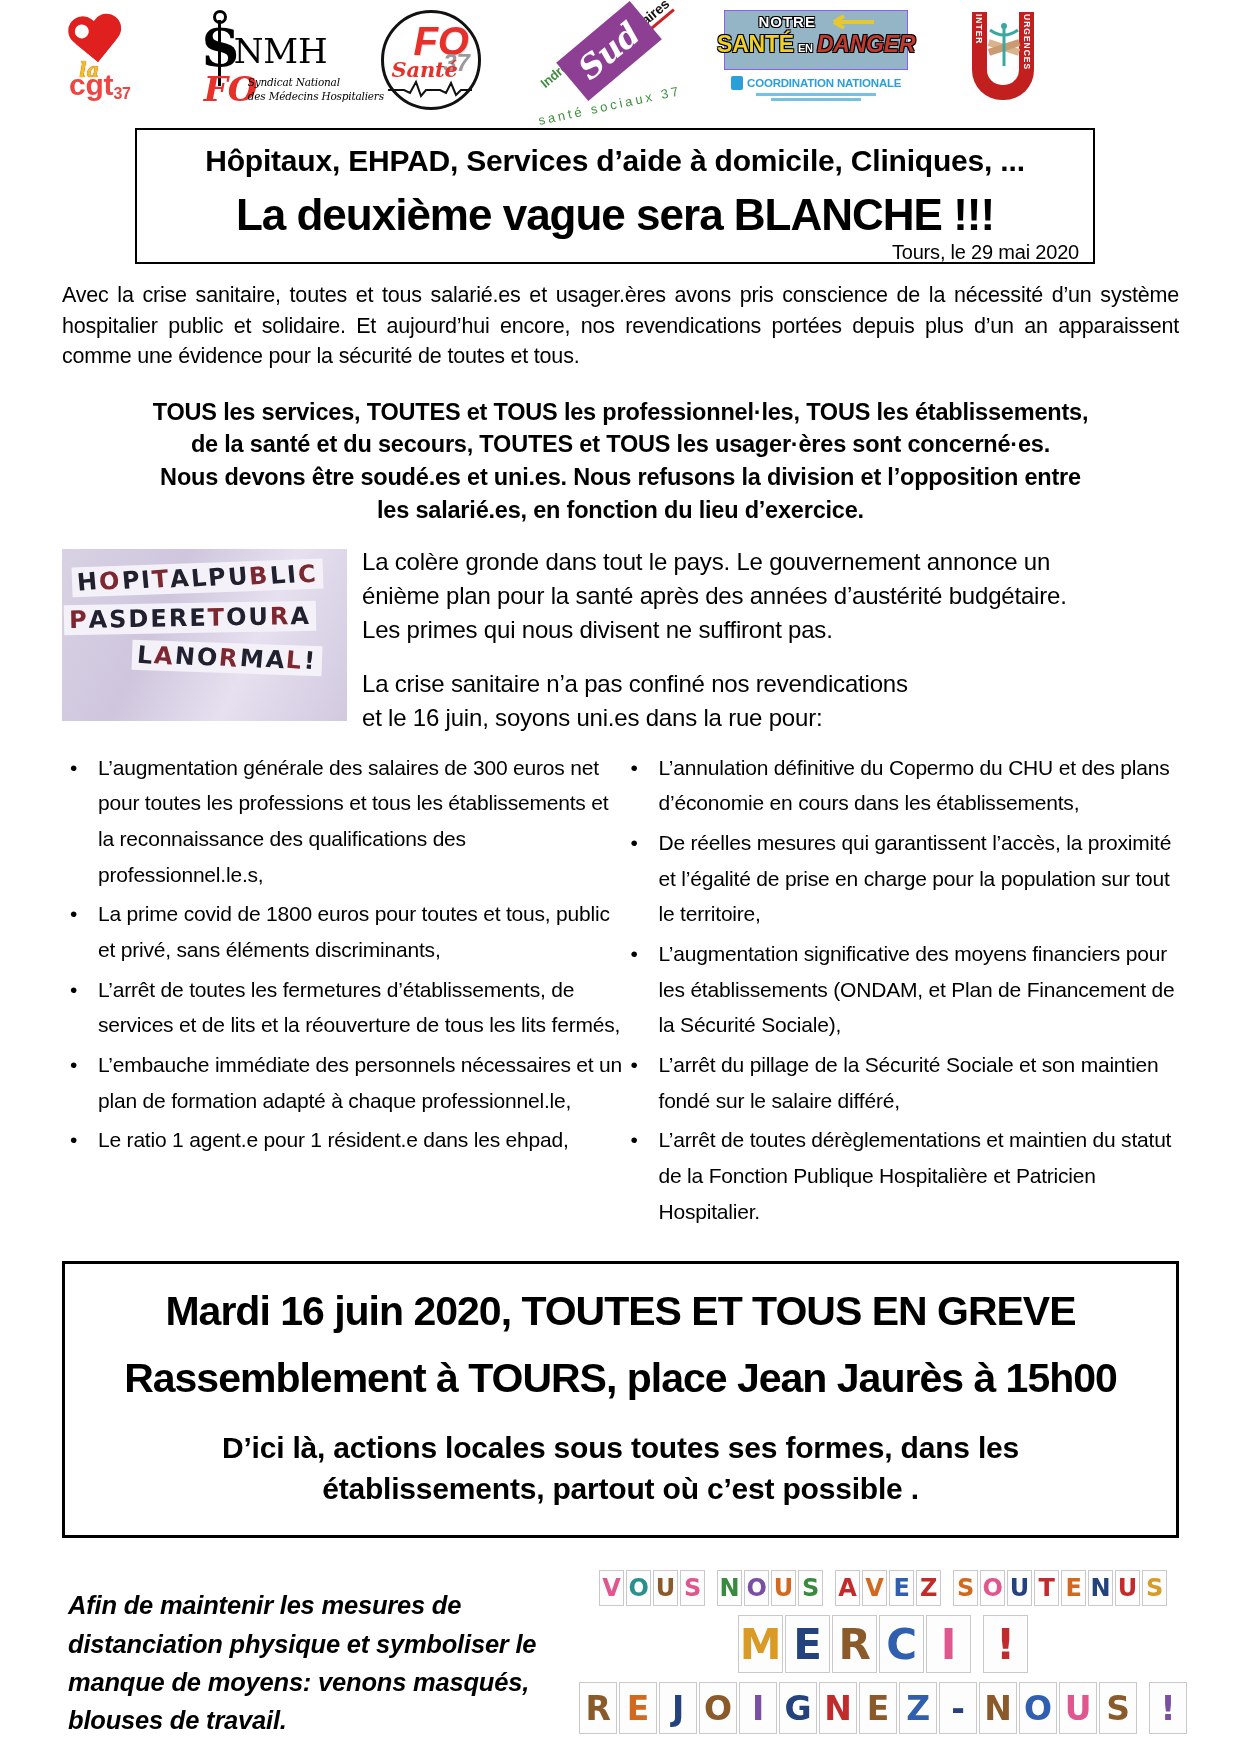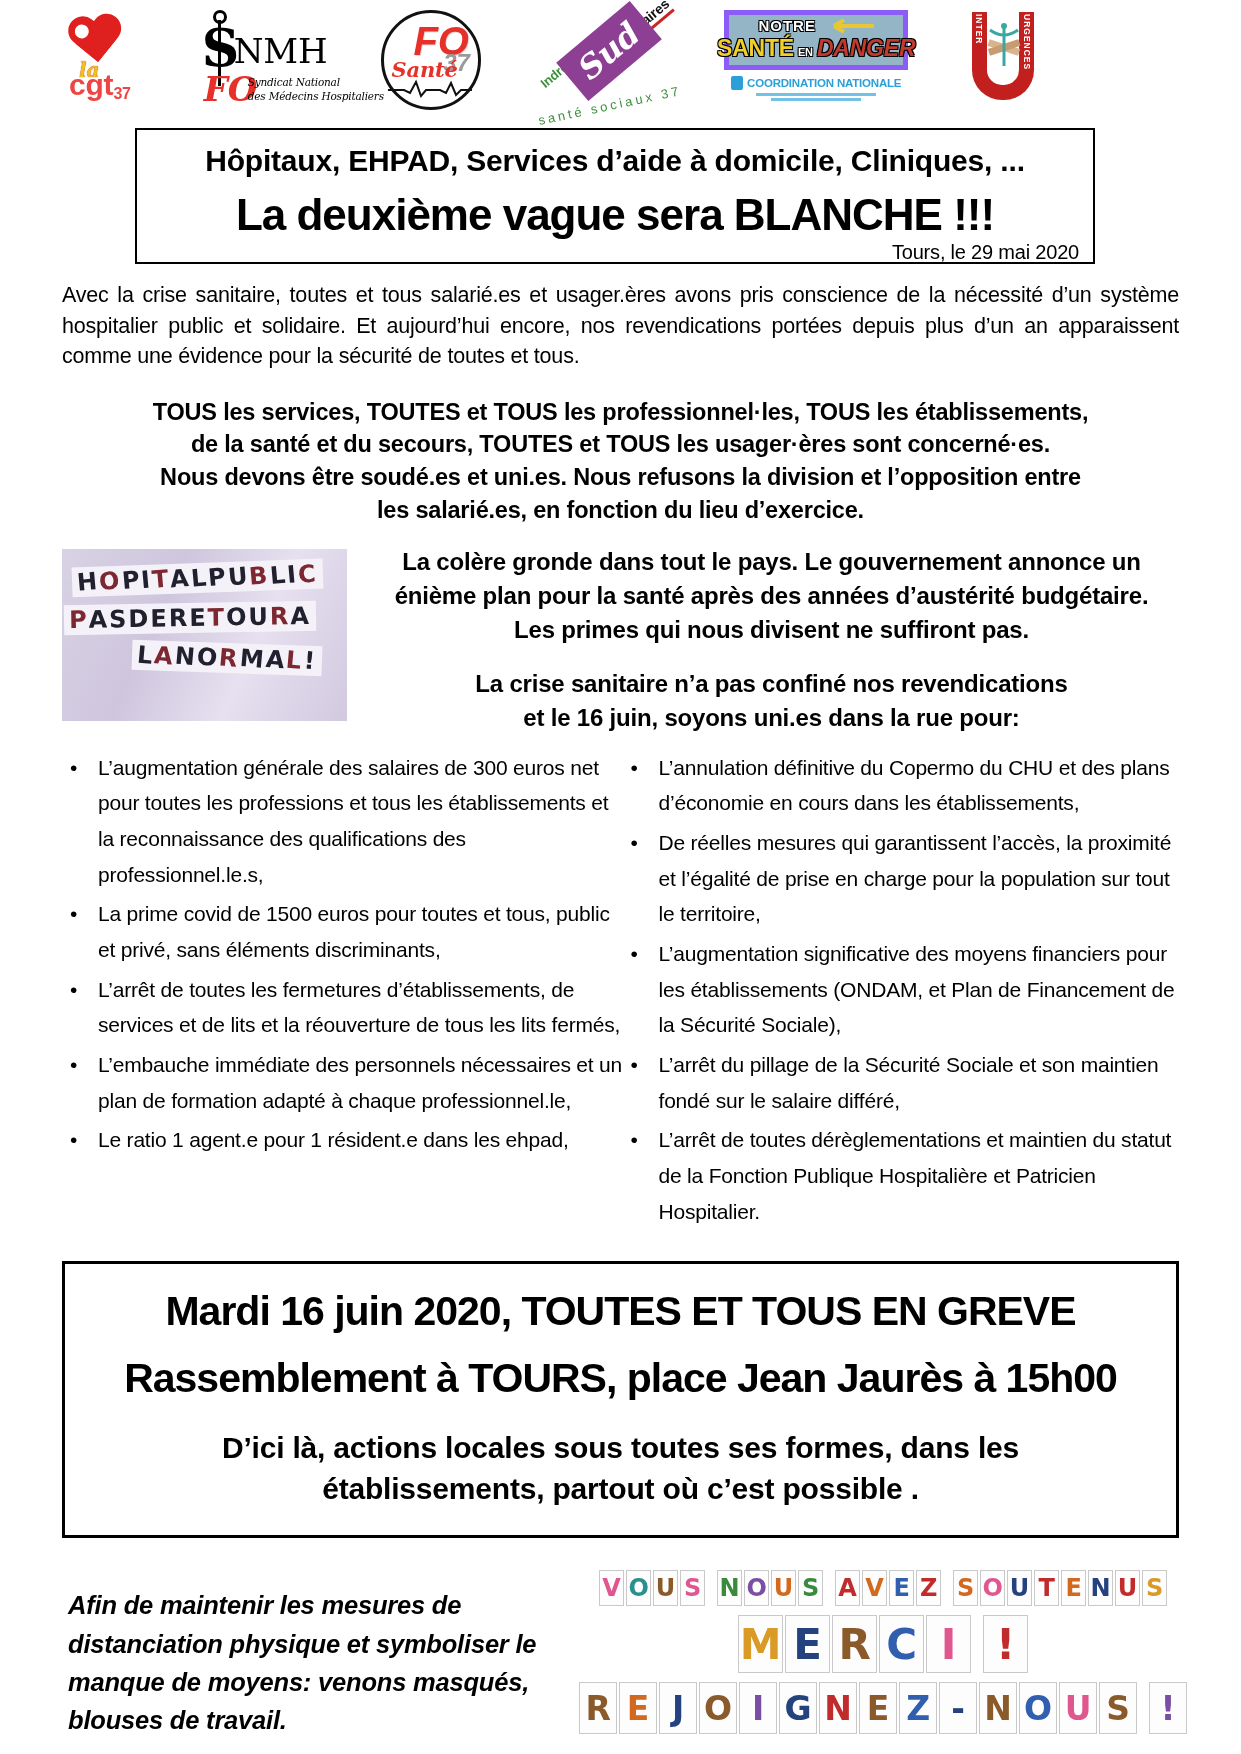--- a/index.html
+++ b/index.html
@@ -58,21 +58,21 @@
   .sud-dept { position:absolute; left:-2px; top:42px; transform:rotate(-40deg); color:#3f8f3f;
       font-weight:bold; font-size:13px; white-space:nowrap; }
   .sud-box { position:absolute; left:26px; top:16px; width:96px; height:50px; background:#8d3f94;
       transform:rotate(-40deg); color:#fff; font-family:"DejaVu Serif",serif; font-style:italic;
       font-weight:bold; font-size:32px; display:flex; align-items:center; justify-content:center; }
   .sud-sector { position:absolute; left:2px; top:88px; transform:rotate(-12deg); color:#3f8f3f;
       font-size:13px; letter-spacing:3px; white-space:nowrap; }
 
   
   .nsd { width:184px; height:106px; }
-  .nsd-banner { width:184px; height:60px; background:#93b5c6; border:5px solid #8b5cf6;
+  .nsd-banner { width:184px; height:60px; background:#93b5c6; border:1px solid #8b5cf6;
       text-align:center; padding-top:2px; box-sizing:border-box; }
   .nsd-r1 { display:flex; align-items:center; justify-content:center; gap:6px; }
   .nsd-notre { color:#fff; font-weight:bold; font-size:15px; letter-spacing:1px;
       text-shadow:-1px -1px 0 #000,1px -1px 0 #000,-1px 1px 0 #000,1px 1px 0 #000; }
   .nsd-r2 { margin-top:1px; display:flex; align-items:baseline; justify-content:center; gap:4px; }
   .nsd-sante { color:#f0cf2a; font-weight:bold; font-size:23px;
       text-shadow:-1px -1px 0 #000,1px -1px 0 #000,-1px 1px 0 #000,1px 1px 0 #000; }
   .nsd-en { color:#fff; font-weight:bold; font-size:11px;
       text-shadow:-1px -1px 0 #000,1px -1px 0 #000,-1px 1px 0 #000,1px 1px 0 #000; }
   .nsd-danger { color:#c23a2e; font-weight:bold; font-size:23px; font-style:italic;
@@ -106,21 +106,21 @@
   .unity { margin:24px 40px 0 40px; text-align:center; font-weight:bold; font-size:23.5px; line-height:1.4; }
 
   .photo-row { position:relative; margin:18px 60px 0 62px; min-height:178px; }
   .photo { position:absolute; left:0; top:4px; width:285px; height:172px; overflow:hidden;
       background:linear-gradient(115deg,#d8d2e4 0%,#cfc6dd 35%,#e6e0f0 65%,#d2c9df 100%); }
   .photo-line { display:table; background:#f4f2f8; padding:1px 5px; font-weight:bold;
       font-family:"DejaVu Sans",sans-serif; font-size:24px; letter-spacing:2px; white-space:nowrap; }
   .pl-0 { margin:14px 0 0 10px; transform:rotate(-2deg); }
   .pl-1 { margin:10px 0 0 2px;  transform:rotate(-1deg); }
   .pl-2 { margin:10px 0 0 70px; transform:rotate(2deg); }
-  .anger,.call { margin-left:300px; text-align:center; font-weight:bold; font-size:24px; line-height:1.42; }
+  .anger,.call { margin-left:300px; font-weight:normal; font-size:24px; line-height:1.42; }
   .call { margin-top:20px; }
 
   .demands { display:flex; margin:14px 58px 0 62px; }
   .demands .col { flex:1; }
   .demands ul { list-style:none; margin:0; padding:0; font-size:21px; line-height:1.7; }
   .demands li { position:relative; padding-left:36px; margin-bottom:4px; }
   .demands li::before { content:"•"; position:absolute; left:8px; top:0; font-size:21px; }
 
   
   .strike-box { margin:28px 62px 0 62px; border:3px solid #000; text-align:center; padding:24px 36px 26px; }
@@ -296,21 +296,21 @@
     <div class="call">
       <div>La crise sanitaire n’a pas confiné nos revendications</div>
       <div>et le 16 juin, soyons uni.es dans la rue pour:</div>
     </div>
   </div>
 
   <div class="demands">
     <div class="col">
       <ul>
         <li>L’augmentation générale des salaires de 300 euros net pour toutes les professions et tous les établissements et la reconnaissance des qualifications des professionnel.le.s,</li>
-        <li>La prime covid de 1500 euros pour toutes et tous, public et privé, sans éléments discriminants,</li>
+        <li>La prime covid de 1800 euros pour toutes et tous, public et privé, sans éléments discriminants,</li>
         <li>L’arrêt de toutes les fermetures d’établissements, de services et de lits et la réouverture de tous les lits fermés,</li>
         <li>L’embauche immédiate des personnels nécessaires et un plan de formation adapté à chaque professionnel.le,</li>
         <li>Le ratio 1 agent.e pour 1 résident.e dans les ehpad,</li>
       </ul>
     </div>
     <div class="col">
       <ul>
         <li>L’annulation définitive du Copermo du CHU et des plans d’économie en cours dans les établissements,</li>
         <li>De réelles mesures qui garantissent l’accès, la proximité et l’égalité de prise en charge pour la population sur tout le territoire,</li>
         <li>L’augmentation significative des moyens financiers pour les établissements (ONDAM, et  Plan de Financement de la Sécurité Sociale),</li>

